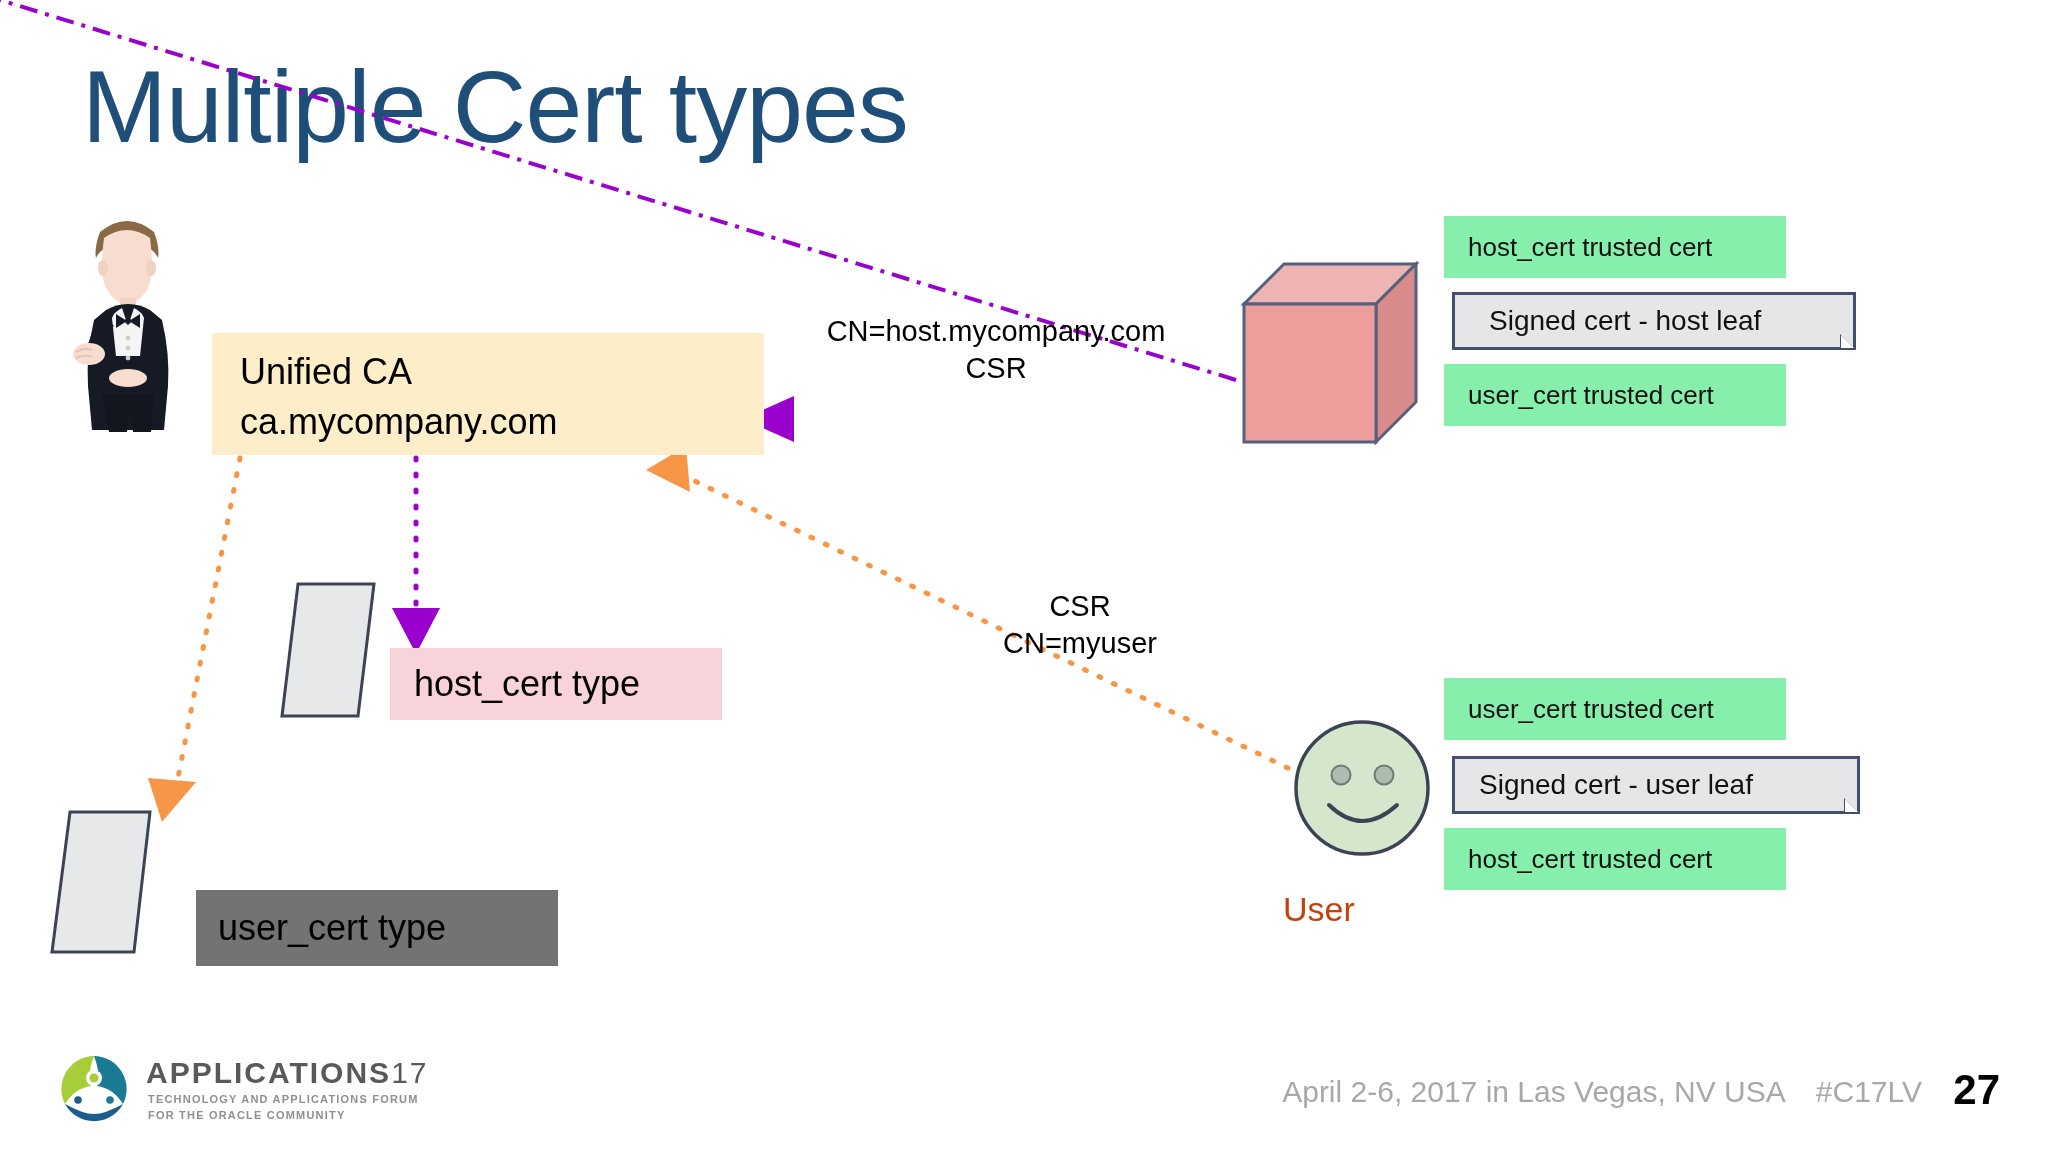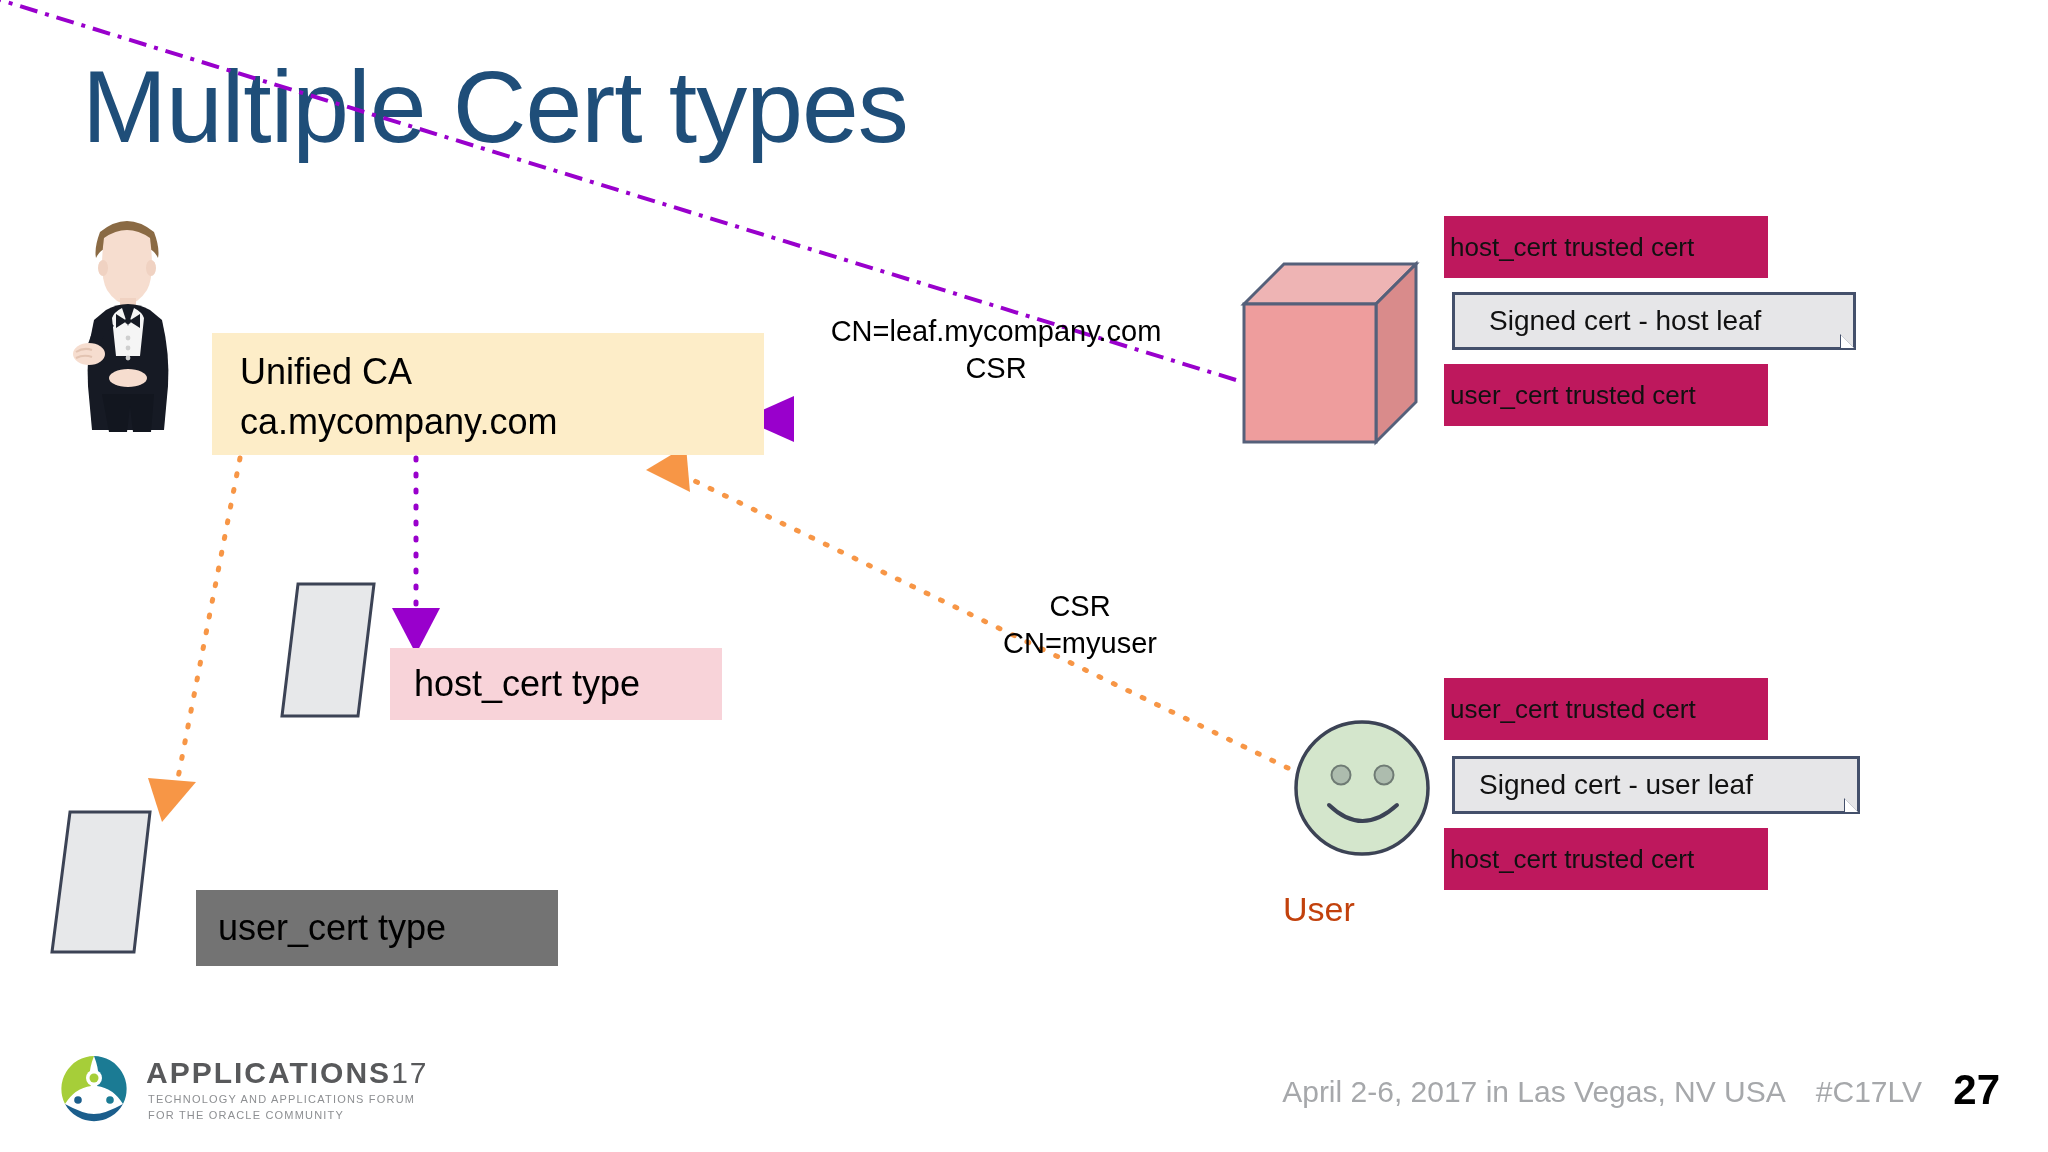--- a/index.html
+++ b/index.html
@@ -50,23 +50,23 @@
 
   
   .smiley{position:absolute;left:1292px;top:718px;width:140px;height:140px;}
   .user-label{
     position:absolute;left:1283px;top:890px;width:160px;text-align:left;
     font-size:34px;color:#c2410c;
   }
 
   
   .chip-cream{
-    position:absolute;background:#be185d;
+    position:absolute;background:#86efac;
     display:flex;align-items:center;
-    padding-left:6px;
+    padding-left:24px;
     font-size:26px;color:#111;white-space:nowrap;
   }
   .chip-gray{
     position:absolute;background:#e6e6e8;
     border:3px solid #44506b;
     display:flex;align-items:center;
     padding-left:24px;
     font-size:28px;color:#111;white-space:nowrap;
     box-sizing:border-box;
   }
@@ -104,21 +104,21 @@
   
   .footer-logo{position:absolute;left:58px;top:1052px;width:370px;height:74px;}
   .logo-mark{position:absolute;left:0;top:2px;width:72px;height:68px;}
   .logo-word{
     position:absolute;left:88px;top:4px;
     font-size:30px;letter-spacing:2px;color:#58595b;font-weight:700;
   }
   .logo-word .yr{color:#58595b;font-weight:400;}
   .logo-tag{
     position:absolute;left:90px;top:40px;
-    font-size:11px;letter-spacing:1.2px;color:#8d8f92;line-height:1.45;
+    font-size:11px;letter-spacing:1.2px;color:#8d8f92;line-height:1.45;font-weight:bold;
   }
   .footer-right{
     position:absolute;top:1075px;right:126px;
     font-size:30px;color:#a6a8ab;white-space:nowrap;
   }
   .footer-right .hash{margin-left:30px;}
   .page-num{
     position:absolute;top:1066px;right:48px;
     font-size:42px;font-weight:700;color:#000;
   }
@@ -195,21 +195,21 @@
 
   <svg class="smiley" viewBox="0 0 140 140" xmlns="http://www.w3.org/2000/svg">
     <circle cx="70" cy="70" r="66" fill="#d4e6cc" stroke="#3c4355" stroke-width="3.5"></circle>
     <circle cx="49" cy="57" r="9.5" fill="#adbcae" stroke="#6f7b74" stroke-width="2"></circle>
     <circle cx="92" cy="57" r="9.5" fill="#adbcae" stroke="#6f7b74" stroke-width="2"></circle>
     <path d="M37 87 q33 32 68 0" stroke="#3c4355" stroke-width="4" fill="none" stroke-linecap="round"></path>
   </svg>
   <div class="user-label">User</div>
 
   <div class="csr-cap" style="left:822px;top:313px;width:348px;">
-    <div>CN=leaf.mycompany.com</div>
+    <div>CN=host.mycompany.com</div>
     <div>CSR</div>
   </div>
 
   <div class="csr-cap" style="left:960px;top:588px;width:240px;">
     <div>CSR</div>
     <div>CN=myuser</div>
   </div>
 
   <div class="chip-cream" style="left:1444px;top:216px;width:318px;height:62px;">host_cert trusted cert</div>
   <div class="chip-gray" style="left:1452px;top:292px;width:404px;height:58px;padding-left:34px;">Signed cert - host leaf</div>

